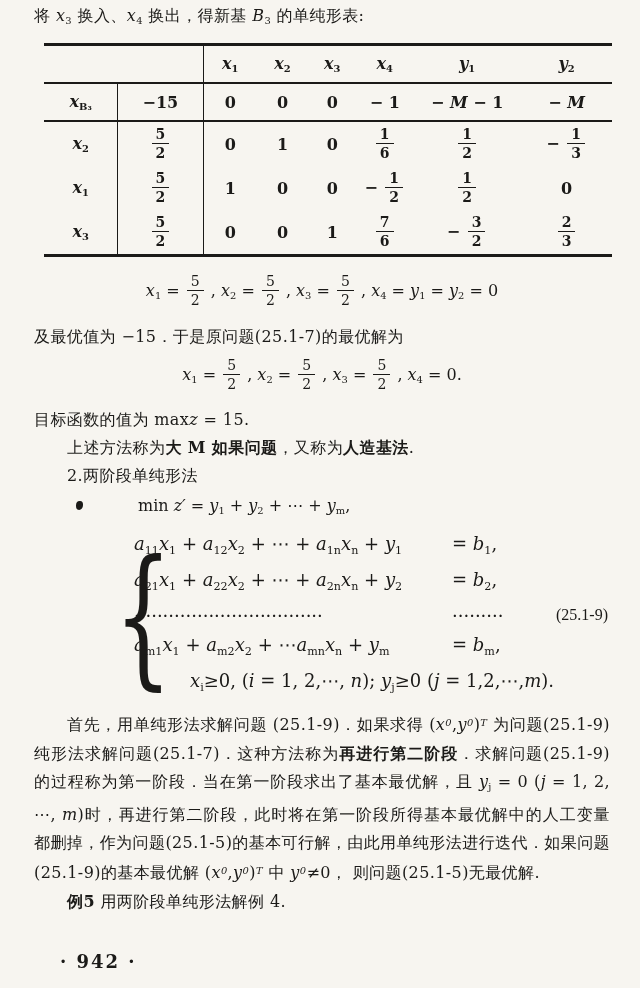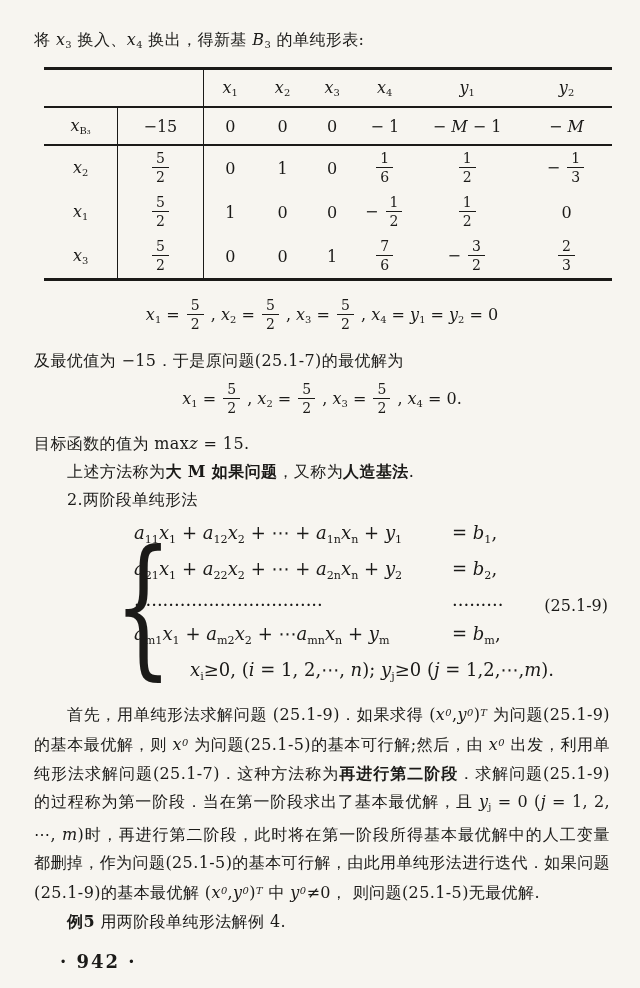--- a/index.html
+++ b/index.html
@@ -7,42 +7,42 @@
     width:640px;height:988px;
     background:#f7f5f0;
     font-family:"DejaVu Serif", serif;
     color:#1b1a18;
     position:relative;
     overflow:hidden;
   }
   .page{
     box-sizing:border-box;
     width:640px;height:988px;
-    padding:26px 30px 0 34px;
+    padding:2px 30px 0 34px;
     position:relative;
   }
   .txt{font-size:16px;line-height:28px;letter-spacing:0.4px;}
   .jline{text-align:justify;text-align-last:justify;}
   .indent{text-indent:33px;}
   .var{font-style:italic;}
   .bold{font-weight:bold;}
   sub{font-size:0.62em;vertical-align:-0.35em;}
   sup{font-size:0.62em;vertical-align:0.45em;font-style:italic;}
   sub{font-style:normal;}
   
   .frac{display:inline-block;text-align:center;vertical-align:middle;
         font-size:14px;line-height:1.15;margin:0 2px;position:relative;top:-1px;}
   .frac .fn{display:block;padding:0 4px 1px;border-bottom:1.4px solid #1b1a18;}
   .frac .fd{display:block;padding:1px 4px 0;}
   
   .tbl-wrap{margin:8px 0 14px 10px;}
   table{border-collapse:collapse;table-layout:fixed;width:568px;
         border-top:3.5px solid #1b1a18;border-bottom:3.5px solid #1b1a18;
         font-size:16px;}
-  td{text-align:center;vertical-align:middle;padding:0;}
+  td{text-align:center;vertical-align:middle;padding:0;font-weight:bold;}
   .vr{border-right:1.5px solid #1b1a18;margin-top:16px;}
   .hrow td{height:36px;border-bottom:2px solid #1b1a18;}
   .orow td{height:36px;border-bottom:2px solid #1b1a18;}
   .brow td{height:44px;}
   
   .eq{font-size:16px;text-align:center;margin:4px 0 6px;line-height:40px;}
   .eq .frac{font-size:14px;}
   
   .minline{margin:2px 0 4px 104px;font-size:16px;position:relative;line-height:27px;}
   .ink-dot{position:absolute;left:-62px;top:9px;width:7px;height:9px;
@@ -50,21 +50,21 @@
   
   .sys-wrap{position:relative;margin:4px 0 8px 0;}
   .system{position:relative;margin-left:86px;padding-left:14px;}
   .brace{position:absolute;left:-24px;top:50%;
          transform:translateY(-50%) scale(0.62,1.03);
          font-size:148px;font-weight:200;color:#1b1a18;}
   .sys-line{display:flex;line-height:29px;font-size:18px;justify-content:center;}
   .sys-expr{width:318px;}
   .sys-rhs{flex:1;}
   .eq-label{position:absolute;right:2px;top:50%;transform:translateY(-50%);
-            font-size:16px;}
+            font-size:16px;font-family:Liberation Serif, serif;}
   .para6 .txt{line-height:28px;}
   .pageno{position:absolute;left:60px;bottom:16px;font-size:18px;
           font-weight:bold;letter-spacing:2px;}
 </style>
 </head>
 <body>
 
 <div class="page">
 
   <div class="txt"><span>将 </span><span class="var">x</span><sub>3</sub><span> 换入、</span><span class="var">x</span><sub>4</sub><span> 换出，得新基 </span><span class="var">B</span><sub>3</sub><span> 的单纯形表:</span></div>
@@ -135,20 +135,24 @@
       </table>
   </div>
 
   <div class="eq"><span class="var">x</span><sub>1</sub><span> = </span><span class="frac"><span class="fn">5</span><span class="fd">2</span></span><span> ,  </span><span class="var">x</span><sub>2</sub><span> = </span><span class="frac"><span class="fn">5</span><span class="fd">2</span></span><span> ,  </span><span class="var">x</span><sub>3</sub><span> = </span><span class="frac"><span class="fn">5</span><span class="fd">2</span></span><span> ,  </span><span class="var">x</span><sub>4</sub><span> = </span><span class="var">y</span><sub>1</sub><span> = </span><span class="var">y</span><sub>2</sub><span> = 0</span></div>
   <div class="txt"><span>及最优值为 −15．于是原问题(25.1-7)的最优解为</span></div>
   <div class="eq"><span class="var">x</span><sub>1</sub><span> = </span><span class="frac"><span class="fn">5</span><span class="fd">2</span></span><span> ,  </span><span class="var">x</span><sub>2</sub><span> = </span><span class="frac"><span class="fn">5</span><span class="fd">2</span></span><span> ,  </span><span class="var">x</span><sub>3</sub><span> = </span><span class="frac"><span class="fn">5</span><span class="fd">2</span></span><span> ,  </span><span class="var">x</span><sub>4</sub><span> = 0.</span></div>
   <div class="txt"><span>目标函数的值为   max</span><span class="var">z</span><span> = 15.</span></div>
   <div class="txt indent"><span>上述方法称为</span><span class="bold">大 M 如果问题</span><span>，又称为</span><span class="bold">人造基法</span><span>.</span></div>
   <div class="txt indent"><span>2.两阶段单纯形法</span></div>
 
+  <div class="minline">
+    <span class="ink-dot"></span>
+    <span><span>min </span><span class="var">z′</span><span> = </span><span class="var">y</span><sub>1</sub><span> + </span><span class="var">y</span><sub>2</sub><span> + ⋯ + </span><span class="var">y</span><sub>m</sub><span>,</span></span>
+  </div>
 
   <div class="sys-wrap">
     <div class="system">
       <span class="brace">{</span>
       <div class="sys-line">
         <span class="sys-expr"><span class="var">a</span><sub>11</sub><span class="var">x</span><sub>1</sub><span> + </span><span class="var">a</span><sub>12</sub><span class="var">x</span><sub>2</sub><span> + ⋯ + </span><span class="var">a</span><sub>1n</sub><span class="var">x</span><sub>n</sub><span> + </span><span class="var">y</span><sub>1</sub></span>
         <span class="sys-rhs"><span>= </span><span class="var">b</span><sub>1</sub><span>,</span></span>
       </div>
       <div class="sys-line">
         <span class="sys-expr"><span class="var">a</span><sub>21</sub><span class="var">x</span><sub>1</sub><span> + </span><span class="var">a</span><sub>22</sub><span class="var">x</span><sub>2</sub><span> + ⋯ + </span><span class="var">a</span><sub>2n</sub><span class="var">x</span><sub>n</sub><span> + </span><span class="var">y</span><sub>2</sub></span>
@@ -164,21 +168,20 @@
       </div>
       <div class="sys-line">
         <span><span class="var">x</span><sub>i</sub><span>≥0, (</span><span class="var">i</span><span> = 1, 2,⋯, </span><span class="var">n</span><span>); </span><span class="var">y</span><sub>j</sub><span>≥0 (</span><span class="var">j</span><span> = 1,2,⋯,</span><span class="var">m</span><span>).</span></span>
       </div>
     </div>
     <span class="eq-label">(25.1-9)</span>
   </div>
 
   <div class="para6">
     <div class="txt jline indent"><span>首先，用单纯形法求解问题 (25.1-9)．如果求得 (</span><span class="var">x</span><sup>0</sup><span>,</span><span class="var">y</span><sup>0</sup><span>)</span><sup>T</sup><span> 为问题(25.1-9)</span></div>
-    <div class="txt jline"><span>的基本最优解，则 </span><span class="var">x</span><sup>0</sup><span> 为问题(25.1-5)的基本可行解;然后，由 </span><span class="var">x</span><sup>0</sup><span> 出发，利用单</span></div>
     <div class="txt jline"><span>纯形法求解问题(25.1-7)．这种方法称为</span><span class="bold">再进行第二阶段</span><span>．求解问题(25.1-9)</span></div>
     <div class="txt jline"><span>的过程称为第一阶段．当在第一阶段求出了基本最优解，且 </span><span class="var">y</span><sub>j</sub><span> = 0 (</span><span class="var">j</span><span> = 1, 2,</span></div>
     <div class="txt jline"><span>⋯, </span><span class="var">m</span><span>)时，再进行第二阶段，此时将在第一阶段所得基本最优解中的人工变量</span></div>
     <div class="txt jline"><span>都删掉，作为问题(25.1-5)的基本可行解，由此用单纯形法进行迭代．如果问题</span></div>
     <div class="txt"><span>(25.1-9)的基本最优解 (</span><span class="var">x</span><sup>0</sup><span>,</span><span class="var">y</span><sup>0</sup><span>)</span><sup>T</sup><span> 中 </span><span class="var">y</span><sup>0</sup><span>≠0， 则问题(25.1-5)无最优解.</span></div>
   </div>
 
   <div class="txt indent"><span class="bold">例5</span><span>  用两阶段单纯形法解例 4.</span></div>
 
   <div class="pageno">· 942 ·</div>

